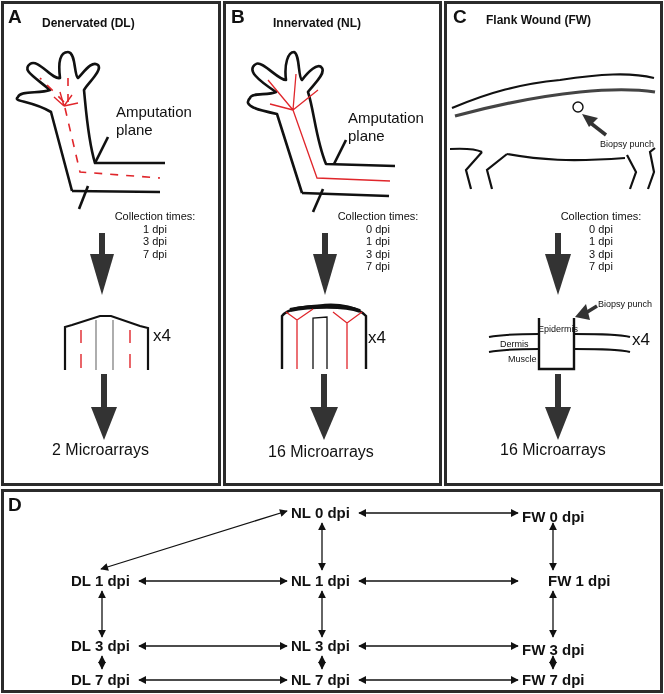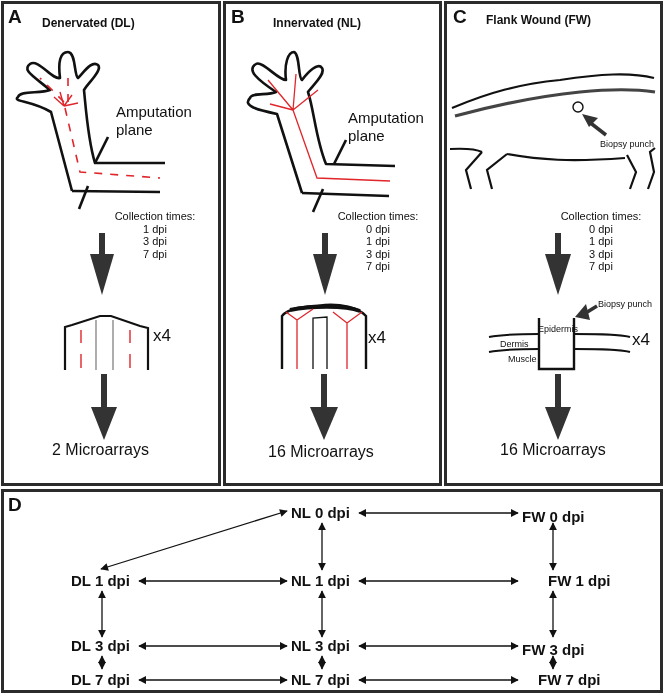--- a/index.html
+++ b/index.html
@@ -185,17 +185,17 @@
 <div class="d-node" id="n-nl0" style="left: 291px; top: 504px;">NL 0 dpi</div>
 <div class="d-node" id="n-fw0" style="left: 522px; top: 508px;">FW 0 dpi</div>
 <div class="d-node" id="n-dl1" style="left: 71px; top: 572px;">DL 1 dpi</div>
 <div class="d-node" id="n-nl1" style="left: 291px; top: 572px;">NL 1 dpi</div>
 <div class="d-node" id="n-fw1" style="left: 522px; top: 572px; margin-left: 26px;">FW 1 dpi</div>
 <div class="d-node" id="n-dl3" style="left: 71px; top: 637px;">DL 3 dpi</div>
 <div class="d-node" id="n-nl3" style="left: 291px; top: 637px;">NL 3 dpi</div>
 <div class="d-node" id="n-fw3" style="left: 522px; top: 600px; margin-top: 41px;">FW 3 dpi</div>
 <div class="d-node" id="n-dl7" style="left: 71px; top: 671px;">DL 7 dpi</div>
 <div class="d-node" id="n-nl7" style="left: 291px; top: 671px;">NL 7 dpi</div>
-<div class="d-node" id="n-fw7" style="left: 538px; top: 671px;">FW 7 dpi</div>
+<div class="d-node" id="n-fw7" style="left: 522px; top: 671px;">FW 7 dpi</div>
 
 <style>
   
 </style>
 
 </body></html>

